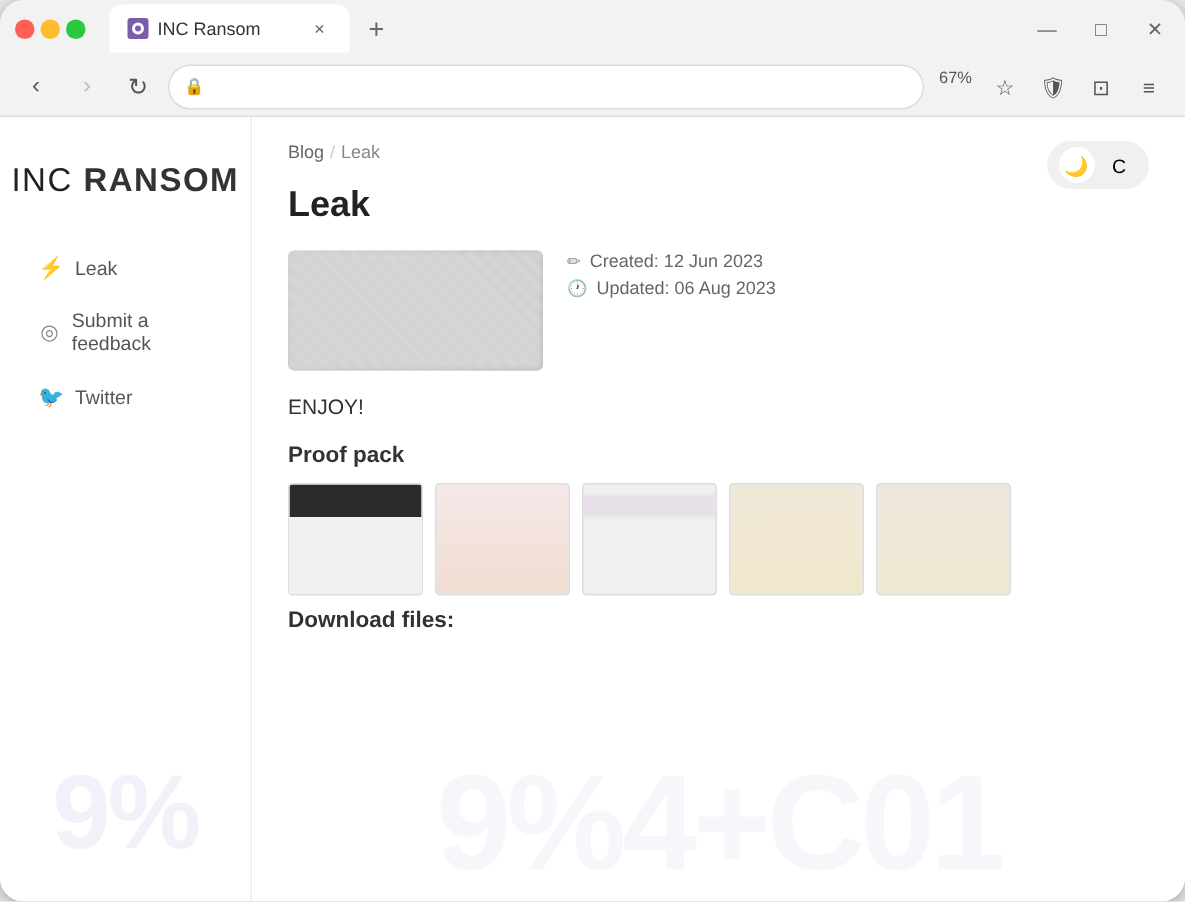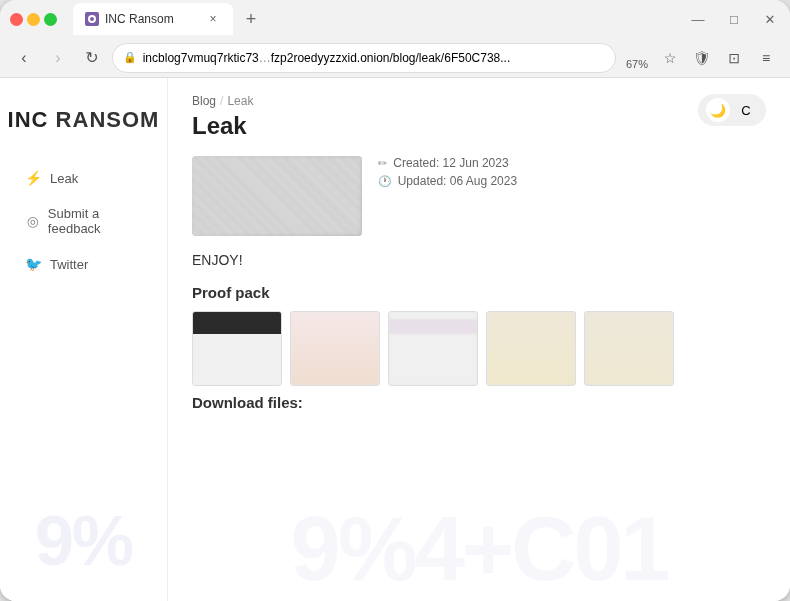--- a/index.html
+++ b/index.html
@@ -27,43 +27,43 @@
 
     
     .nav-bar { background: #f2f2f2; height: 40px; display: flex; align-items: center; padding: 4px 10px; gap: 6px; border-bottom: 1px solid #ddd; }
     .nav-btn { width: 28px; height: 28px; display: flex; align-items: center; justify-content: center; border-radius: 50%; cursor: pointer; color: #555; font-size: 16px; }
     .nav-btn.disabled { color: #bbb; cursor: default; }
     .address-bar { flex: 1; background: #ffffff; border: 1px solid #ddd; border-radius: 20px; height: 30px; display: flex; align-items: center; padding: 0 10px; gap: 6px; }
     .lock-icon { color: #555; font-size: 11px; }
     .address-text { font-size: 12px; color: #333; flex: 1; }
     .address-highlight { color: #000; }
     .address-dim { color: #888; }
-    .nav-icons { display: flex; gap: 4px; align-items: flex-end; }
+    .nav-icons { display: flex; gap: 4px; align-items: flex-start; }
     .nav-icon-btn { width: 28px; height: 28px; display: flex; align-items: center; justify-content: center; border-radius: 50%; cursor: pointer; color: #555; font-size: 14px; }
     .zoom-badge { font-size: 11px; color: #555; background: none; border: none; cursor: pointer; padding: 2px 4px; }
 
     
     .page-content { display: flex; flex: 1; background: #ffffff; overflow: hidden; }
 
     
     .sidebar { width: 168px; background: #ffffff; border-right: 1px solid #eee; padding: 20px 0; display: flex; flex-direction: column; align-items: center; flex-shrink: 0; position: relative; overflow: hidden; }
     .sidebar-logo { display: flex; flex-direction: column; align-items: center; margin-bottom: 30px; margin-top: 10px; }
     .logo-text { font-size: 22px; font-weight: 800; letter-spacing: 1px; color: #222; line-height: 1.1; }
-    .logo-inc { font-weight: 700; text-align: center; }
+    .logo-inc { font-weight: 400; text-align: center; }
     .logo-ransom { font-weight: 700; color: #333; }
     .sidebar-nav { width: 100%; padding: 0 16px; display: flex; flex-direction: column; gap: 4px; }
     .sidebar-item { display: flex; align-items: center; gap: 8px; padding: 8px 10px; border-radius: 6px; cursor: pointer; color: #555; font-size: 13px; }
     .sidebar-icon { width: 16px; height: 16px; display: flex; align-items: center; justify-content: center; color: #888; font-size: 14px; }
 
     
     .watermark { position: absolute; bottom: 20px; left: 50%; transform: translateX(-50%); font-size: 70px; font-weight: 900; color: rgba(120,120,200,0.1); white-space: nowrap; letter-spacing: -2px; pointer-events: none; }
 
     
     .main-content { flex: 1; padding: 16px 24px; overflow-y: auto; position: relative; }
-    .breadcrumb { display: flex; gap: 4px; align-items: center; font-size: 12px; color: #888; margin-bottom: 4px; }
+    .breadcrumb { display: flex; gap: 4px; align-items: center; font-size: 12px; color: #888; margin-bottom: 15px; }
     .breadcrumb-sep { color: #ccc; }
     .breadcrumb-link { color: #666; cursor: pointer; }
     .page-title { font-size: 24px; font-weight: 700; color: #222; margin-bottom: 16px; }
 
     
     .theme-toggle { position: absolute; top: 16px; right: 24px; display: flex; align-items: center; background: #f0f0f0; border-radius: 20px; padding: 4px 8px; gap: 4px; }
     .theme-btn { width: 24px; height: 24px; display: flex; align-items: center; justify-content: center; border-radius: 50%; cursor: pointer; font-size: 13px; }
     .theme-btn.active { background: #ffffff; }
 
     
@@ -126,23 +126,20 @@
       <span class="win-ctrl">✕</span>
     </div>
   </div>
 
   <div class="nav-bar">
     <div class="nav-btn">‹</div>
     <div class="nav-btn disabled">›</div>
     <div class="nav-btn">↻</div>
     <div class="address-bar">
       <span class="lock-icon">🔒</span>
-      <span class="address-text">
-        <span class="address-highlight">incblog7vmuq7rktic73</span><span class="address-dim">…</span><span class="address-highlight">fzp2roedyyzzxid.onion/blog/leak/6F50C738...</span>
-      </span>
     </div>
     <div class="nav-icons">
       <span class="zoom-badge">67%</span>
       <div class="nav-icon-btn">☆</div>
       <div class="nav-icon-btn">🛡</div>
       <div class="nav-icon-btn">⊡</div>
       <div class="nav-icon-btn">≡</div>
     </div>
   </div>
 

